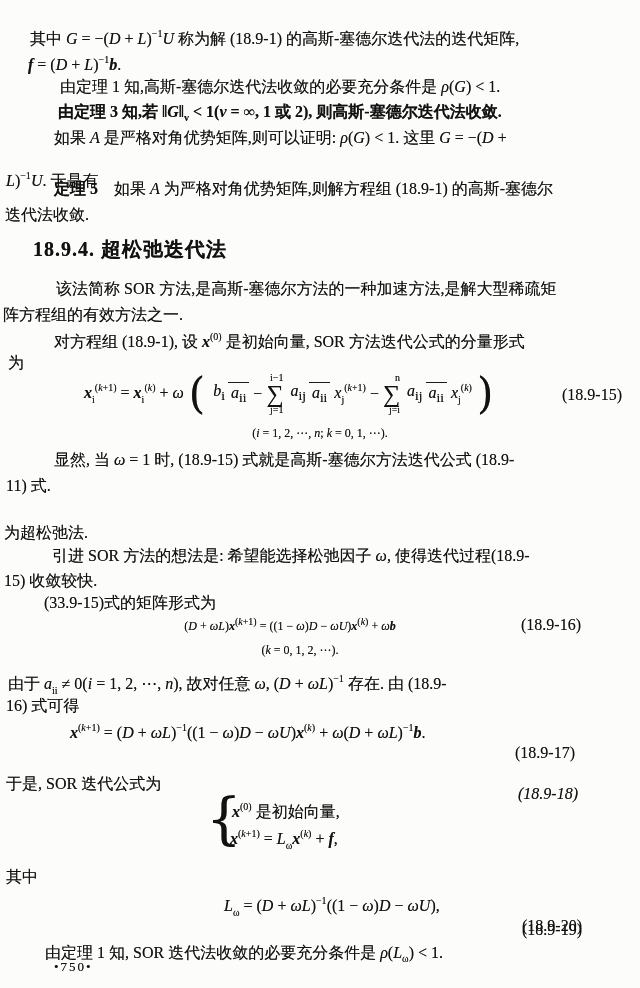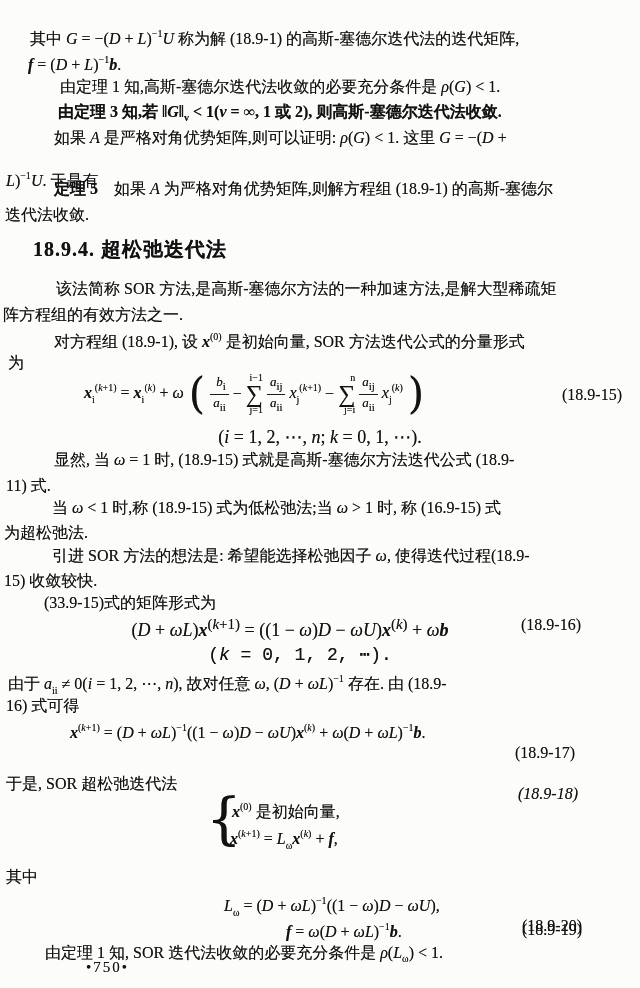--- a/index.html
+++ b/index.html
@@ -11,34 +11,34 @@
   .ln {
     position:absolute; font-size:16px; line-height:21px; white-space:nowrap;
     text-shadow:0 0 0.5px rgba(0,0,0,0.55);
   }
   .ln sup, .eqtxt sup { font-size:10px; position:relative; top:-1px; }
   .ln sub, .eqtxt sub { font-size:10px; }
   .heading {
     position:absolute; font-size:20px; font-weight:bold; white-space:nowrap;
     text-shadow:0 0 0.6px rgba(0,0,0,0.7); letter-spacing:1px;
   }
-  .eqline { position:absolute; left:0; right:0; text-align:center; font-size:18px; white-space:nowrap; text-shadow:0 0 0.5px rgba(0,0,0,0.55); }
+  .eqline { position:absolute; left:0; right:0; text-align:center; font-size:12px; white-space:nowrap; text-shadow:0 0 0.5px rgba(0,0,0,0.55); }
   .eqnum { position:absolute; font-size:16px; white-space:nowrap; text-shadow:0 0 0.5px rgba(0,0,0,0.5); }
   
   .eq15 { position:absolute; left:0; right:0; top:364px; height:60px; }
   .eq15-inner { display:flex; align-items:center; margin-left:82px; height:100%; font-size:16px; text-shadow:0 0 0.5px rgba(0,0,0,0.55); }
   .eq15-inner > span { margin:0 2px; }
-  .frac { display:inline-flex; flex-direction:column; align-items:flex-end; font-size:13px; line-height:1.15; vertical-align:middle; }
+  .frac { display:inline-flex; flex-direction:row; align-items:flex-start; font-size:16px; line-height:1.15; vertical-align:middle; }
   .frac .den { border-top:1.2px solid #1a1a1a; padding:1px 3px 0 3px; }
   .frac .num { padding:0 3px 1px 3px; }
   .sum { display:inline-flex; flex-direction:column; align-items:flex-end; font-size:10px; line-height:1; }
   .sum .sigma { font-size:24px; line-height:0.85; padding:1px 0; }
   .bigp { font-size:42px; font-weight:400; line-height:0.9; padding:0 1px; font-family:"DejaVu Serif",serif; }
   .brace { position:absolute; font-size:56px; font-weight:400; line-height:1; font-family:"DejaVu Serif",serif; text-shadow:0 0 0.5px rgba(0,0,0,0.5); }
-  .pageno { position:absolute; font-size:15px; letter-spacing:2px; text-shadow:0 0 0.5px rgba(0,0,0,0.55);margin-left:32px; }
+  .pageno { position:absolute; font-size:13px; letter-spacing:2px; text-shadow:0 0 0.5px rgba(0,0,0,0.55); }
   i { font-style:italic; }
 </style>
 </head>
 <body>
 
 <div class="page">
 
   <div class="ln" style="top:24px; left:30px;">其中 <i>G</i> = −(<i>D</i> + <i>L</i>)<sup>−1</sup><i>U</i> 称为解 (18.9-1) 的高斯-塞德尔迭代法的迭代矩阵,</div>
   <div class="ln" style="top:50px; left:28px;"><b><i>f</i></b> = (<i>D</i> + <i>L</i>)<sup>−1</sup><b><i>b</i></b>.</div>
   <div class="ln" style="top:76px; left:60px;">由定理 1 知,高斯-塞德尔迭代法收敛的必要充分条件是 <i>ρ</i>(<i>G</i>) &lt; 1.</div>
@@ -86,50 +86,48 @@
       </span>
       <span class="eqtxt"><i>x</i><sub>j</sub><sup>(<i>k</i>)</sup></span>
       <span class="bigp">)</span>
     </div>
     <span class="eqnum" style="right:18px; top:22px;">(18.9-15)</span>
   </div>
   <div class="eqline" style="top:426px;">(<i>i</i> = 1, 2, ⋯, <i>n</i>;  <i>k</i> = 0, 1, ⋯).</div>
 
   <div class="ln" style="top:449px; left:54px;">显然, 当 <i>ω</i> = 1 时, (18.9-15) 式就是高斯-塞德尔方法迭代公式 (18.9-</div>
   <div class="ln" style="top:475px; left:6px;">11) 式.</div>
-  <div class="ln" style="top:497px; left:52px;">当 <i>ω</i> &lt; 1 时,称 (18.9-15) 式为低松弛法;当 <i>ω</i> &gt; 1 时, 称 (16.9-15) 式</div>
   <div class="ln" style="top:522px; left:4px;">为超松弛法.</div>
   <div class="ln" style="top:545px; left:52px;">引进 SOR 方法的想法是: 希望能选择松弛因子 <i>ω</i>, 使得迭代过程(18.9-</div>
   <div class="ln" style="top:570px; left:4px;">15) 收敛较快.</div>
   <div class="ln" style="top:592px; left:44px;">(33.9-15)式的矩阵形式为</div>
 
   <div class="eqline" style="top:616px; padding-right:60px;">(<i>D</i> + <i>ωL</i>)<b><i>x</i></b><sup>(<i>k</i>+1)</sup> = ((1 − <i>ω</i>)<i>D</i> − <i>ωU</i>)<b><i>x</i></b><sup>(<i>k</i>)</sup> + <i>ω</i><b><i>b</i></b></div>
   <span class="eqnum" style="top:616px; right:59px;">(18.9-16)</span>
-  <div class="eqline" style="top:643px; padding-right:40px;font-family:Liberation Mono, monospace;">(<i>k</i> = 0, 1, 2, ⋯).</div>
+  <div class="eqline" style="top:643px; padding-right:40px;">(<i>k</i> = 0, 1, 2, ⋯).</div>
 
   <div class="ln" style="top:669px; left:8px;">由于 <i>a</i><sub>ii</sub> ≠ 0(<i>i</i> = 1, 2, ⋯, <i>n</i>), 故对任意 <i>ω</i>, (<i>D</i> + <i>ωL</i>)<sup>−1</sup> 存在.  由 (18.9-</div>
   <div class="ln" style="top:695px; left:6px;">16) 式可得</div>
 
   <div class="ln" style="top:718px; left:70px;"><b><i>x</i></b><sup>(<i>k</i>+1)</sup> = (<i>D</i> + <i>ωL</i>)<sup>−1</sup>((1 − <i>ω</i>)<i>D</i> − <i>ωU</i>)<b><i>x</i></b><sup>(<i>k</i>)</sup> + <i>ω</i>(<i>D</i> + <i>ωL</i>)<sup>−1</sup><b><i>b</i></b>.</div>
   <span class="eqnum" style="top:744px; right:65px;margin-left:20px;">(18.9-17)</span>
 
-  <div class="ln" style="top:773px; left:6px;">于是, SOR 超松弛迭代法</div>
+  <div class="ln" style="top:773px; left:6px;">于是, SOR 迭代公式为</div>
 
   <div>
     <span class="brace" style="top:791px; left:206px;">{</span>
     <div class="ln" style="top:797px; left:232px;"><b><i>x</i></b><sup>(0)</sup> 是初始向量,</div>
     <div class="ln" style="top:824px; left:230px;"><b><i>x</i></b><sup>(<i>k</i>+1)</sup> = <i>L</i><sub>ω</sub><b><i>x</i></b><sup>(<i>k</i>)</sup> + <b><i>f</i></b>,</div>
     <span class="eqnum" style="top:785px; right:62px;font-style:italic;">(18.9-18)</span>
   </div>
 
   <div class="ln" style="top:866px; left:6px;">其中</div>
 
   <div class="ln" style="top:891px; left:224px;"><i>L</i><sub>ω</sub> = (<i>D</i> + <i>ωL</i>)<sup>−1</sup>((1 − <i>ω</i>)<i>D</i> − <i>ωU</i>),</div>
   <span class="eqnum" style="top:921px; right:58px;font-family:Liberation Serif, serif;">(18.9-19)</span>
 
-  <div class="ln" style="top:917px; left:286px;"><b><i>f</i></b> = <i>ω</i>(<i>D</i> + <i>ωL</i>)<sup>−1</sup><b><i>b</i></b>.</div>
   <span class="eqnum" style="top:917px; right:58px;">(18.9-20)</span>
 
   <div class="ln" style="top:942px; left:45px;">由定理 1 知, SOR 迭代法收敛的必要充分条件是 <i>ρ</i>(<i>L</i><sub>ω</sub>) &lt; 1.</div>
 
   <div class="pageno" style="top:959px; left:54px;">•750•</div>
 
 </div>
 
 </body></html>

